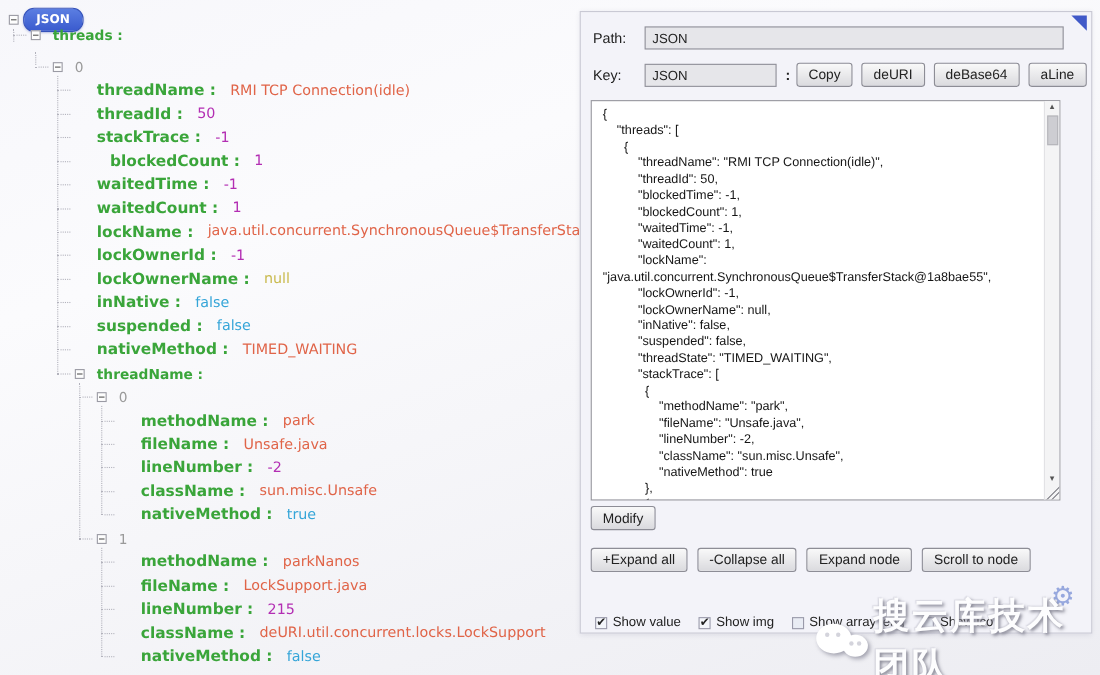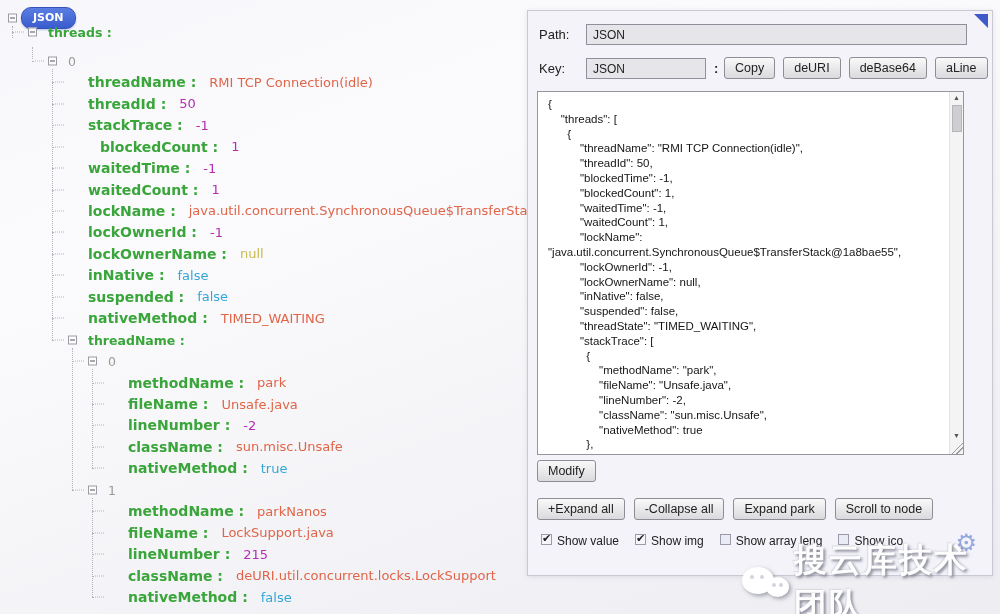--- a/index.html
+++ b/index.html
@@ -66,21 +66,21 @@
   .sthumb { position:absolute; top:13px; left:2px; width:10px; height:27px;
             background:#cdcdd2; border:1px solid #b5b5ba; }
   .grip { position:absolute; right:0; bottom:0; width:13px; height:13px;
           background:
             linear-gradient(135deg, transparent 55%, #9a9aa0 55%, #9a9aa0 60%, transparent 60%,
             transparent 72%, #9a9aa0 72%, #9a9aa0 77%, transparent 77%); }
   .modify-btn { position:absolute; left:9px; top:449px; }
   .bottom-btns { position:absolute; left:9px; top:487px; display:flex; gap:9px;justify-content:center; }
   .check-row { position:absolute; left:13px; top:523px; display:flex; gap:16px;
                font-size:12px; color:#222; align-items:center; }
-  .check-item { display:flex; align-items:flex-start; gap:5px; }
+  .check-item { display:flex; align-items:flex-end; gap:5px;margin-top:24px; }
   .cb { width:11px; height:11px; border:1px solid #9a9aaa; background:#e9ecf4;
         position:relative; display:inline-block; }
   .cb.on { background:#f4f6fb; }
   .cb.on::after { content:"\2714"; position:absolute; left:0; top:-3px; font-size:11px; color:#222; }
   .gear { position:absolute; right:15px; top:520px; font-size:24px; color:#97a8de;
           line-height:24px; }
 
   
   .watermark { position:absolute; left:742px; top:538px; display:flex; align-items:center;
                gap:8px; z-index:30; pointer-events:none; }
@@ -341,21 +341,21 @@
         <div class="sthumb"></div>
         <div class="sarrow down">▼</div>
       </div>
       <div class="grip"></div>
     </div>
 
     <button class="btn modify-btn">Modify</button>
     <div class="bottom-btns" id="bottomBtns">
         <button class="btn">+Expand all</button>
         <button class="btn">-Collapse all</button>
-        <button class="btn">Expand park</button>
+        <button class="btn">Expand node</button>
         <button class="btn">Scroll to node</button>
       </div>
     <div class="check-row" id="checkRow">
         <span class="check-item">
           <span class="cb on"></span>
           <span>Show value</span>
         </span>
         <span class="check-item">
           <span class="cb on"></span>
           <span>Show img</span>

